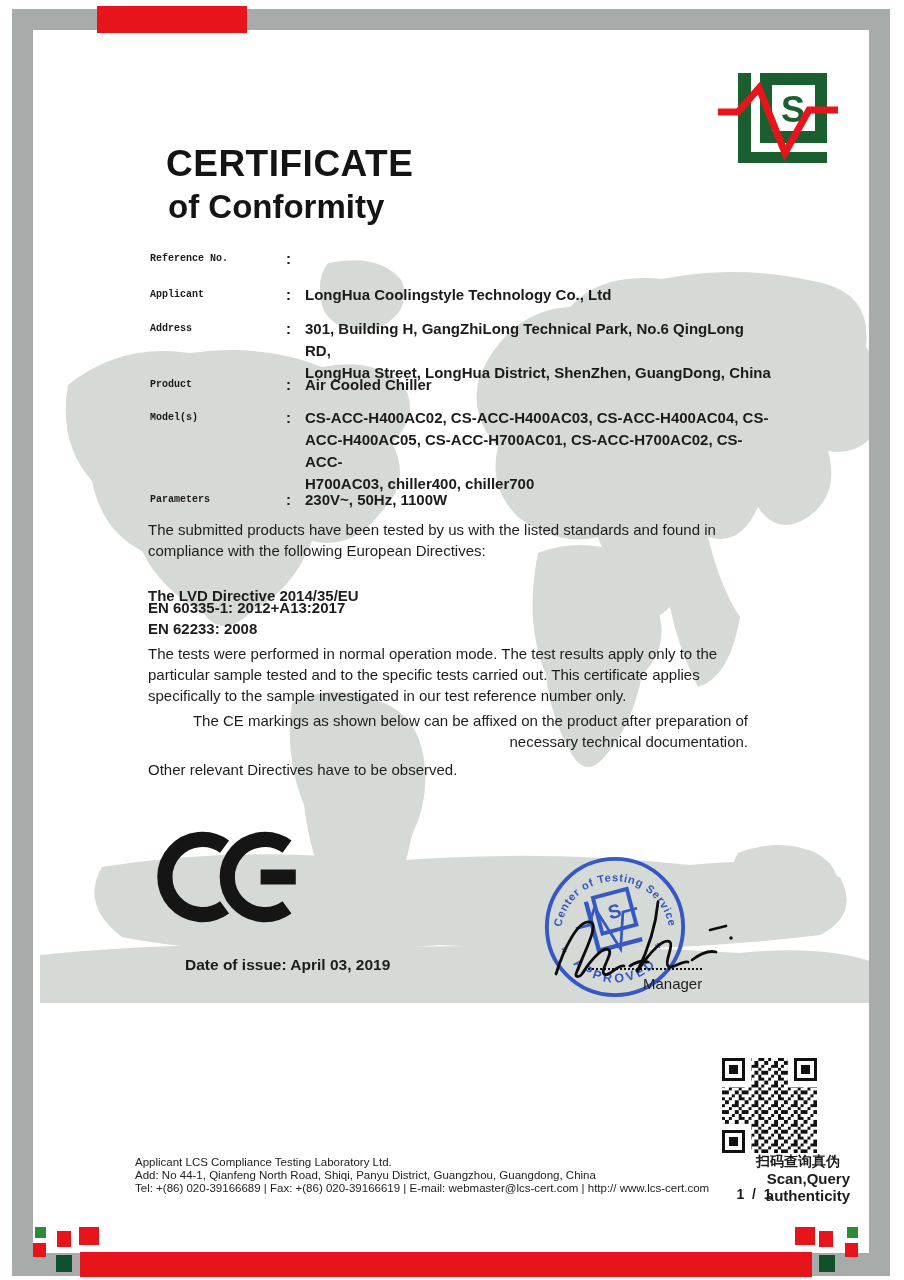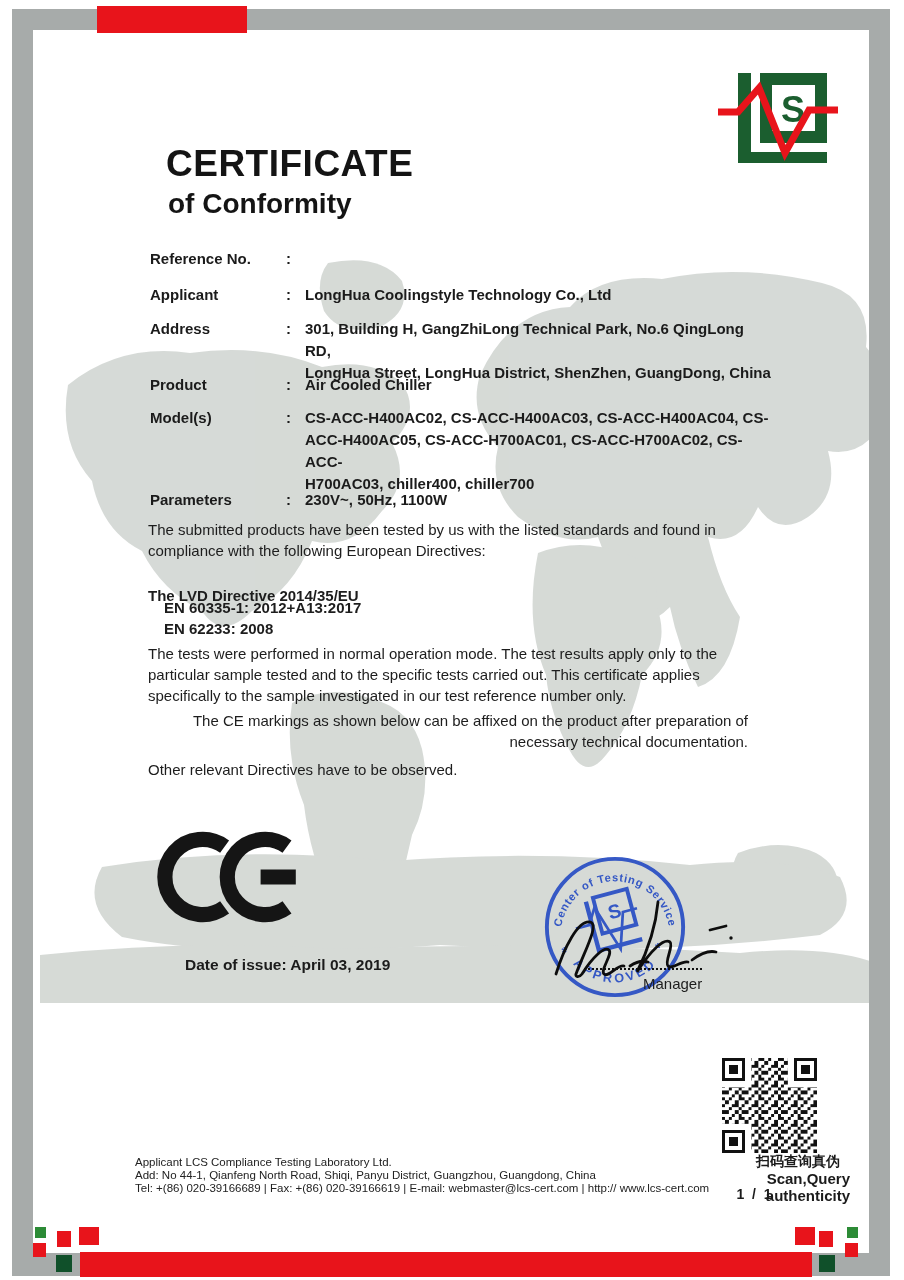--- a/index.html
+++ b/index.html
@@ -7,24 +7,24 @@
     position:relative;width:904px;height:1280px;background:#ffffff;overflow:hidden;
     font-family:"Liberation Sans","DejaVu Sans",sans-serif;color:#1b1b1b;
   }
   .abs{position:absolute;}
   
   .frame{background:#a7abaa;position:absolute;}
   .red{background:#e8141b;}
   .sq{position:absolute;}
   
   .title{font-size:37px;font-weight:bold;letter-spacing:.5px;color:#141414;}
-  .subtitle{font-size:28px;font-weight:bold;color:#141414;}
+  .subtitle{font-size:33px;font-weight:bold;color:#141414;}
   
   .frow{position:absolute;left:150px;display:flex;}
-  .flabel{width:136px;font-size:15px;font-weight:bold;flex:0 0 136px;}
+  .flabel{width:136px;font-size:10px;font-weight:bold;flex:0 0 136px;font-family:Liberation Mono, monospace;}
   .fcolon{width:19px;font-size:15px;font-weight:bold;flex:0 0 19px;}
   .fvalue{width:468px;font-size:15px;font-weight:bold;line-height:22px;white-space:pre-line;}
   .flabel,.fcolon{line-height:22px;}
   
   .para{position:absolute;left:148px;width:600px;font-size:15px;line-height:21px;white-space:pre-line;color:#1d1d1d;}
   .parab{font-weight:bold;}
   .dateline{font-size:15.5px;font-weight:bold;margin-left:37px;}
   
   .foot{font-size:11.5px;line-height:13px;color:#222;}
   .qrcap-cn{font-size:14px;font-weight:bold;text-align:right;}
@@ -120,21 +120,21 @@
   </div>
   <div class="frow" style="top:489px;z-index:2;">
     <div class="flabel">Parameters</div>
     <div class="fcolon">:</div>
     <div class="fvalue">230V~, 50Hz, 1100W</div>
   </div>
 
   <div class="para" style="top:519px;z-index:2;">The submitted products have been tested by us with the listed standards and found in
 compliance with the following European Directives:</div>
   <div class="para parab" style="top:585px;z-index:2;">The LVD Directive 2014/35/EU</div>
-  <div class="para parab" style="top:597px;z-index:2;margin-left:16px;">EN 60335-1: 2012+A13:2017
+  <div class="para parab" style="top:597px;z-index:2;">EN 60335-1: 2012+A13:2017
 EN 62233: 2008</div>
   <div class="para" style="top:643px;z-index:2;">The tests were performed in normal operation mode. The test results apply only to the
 particular sample tested and to the specific tests carried out. This certificate applies
 specifically to the sample investigated in our test reference number only.</div>
   <div class="para" style="top:710px;z-index:2;text-align:right;">The CE markings as shown below can be affixed on the product after preparation of
 necessary technical documentation.</div>
   <div class="para" style="top:759px;z-index:2;">Other relevant Directives have to be observed.</div>
 
   <svg class="abs" style="left:147px;top:811px;z-index:2;" width="160" height="132" viewBox="0 0 200 130">
     <g stroke="#151515" stroke-width="19" fill="none">

